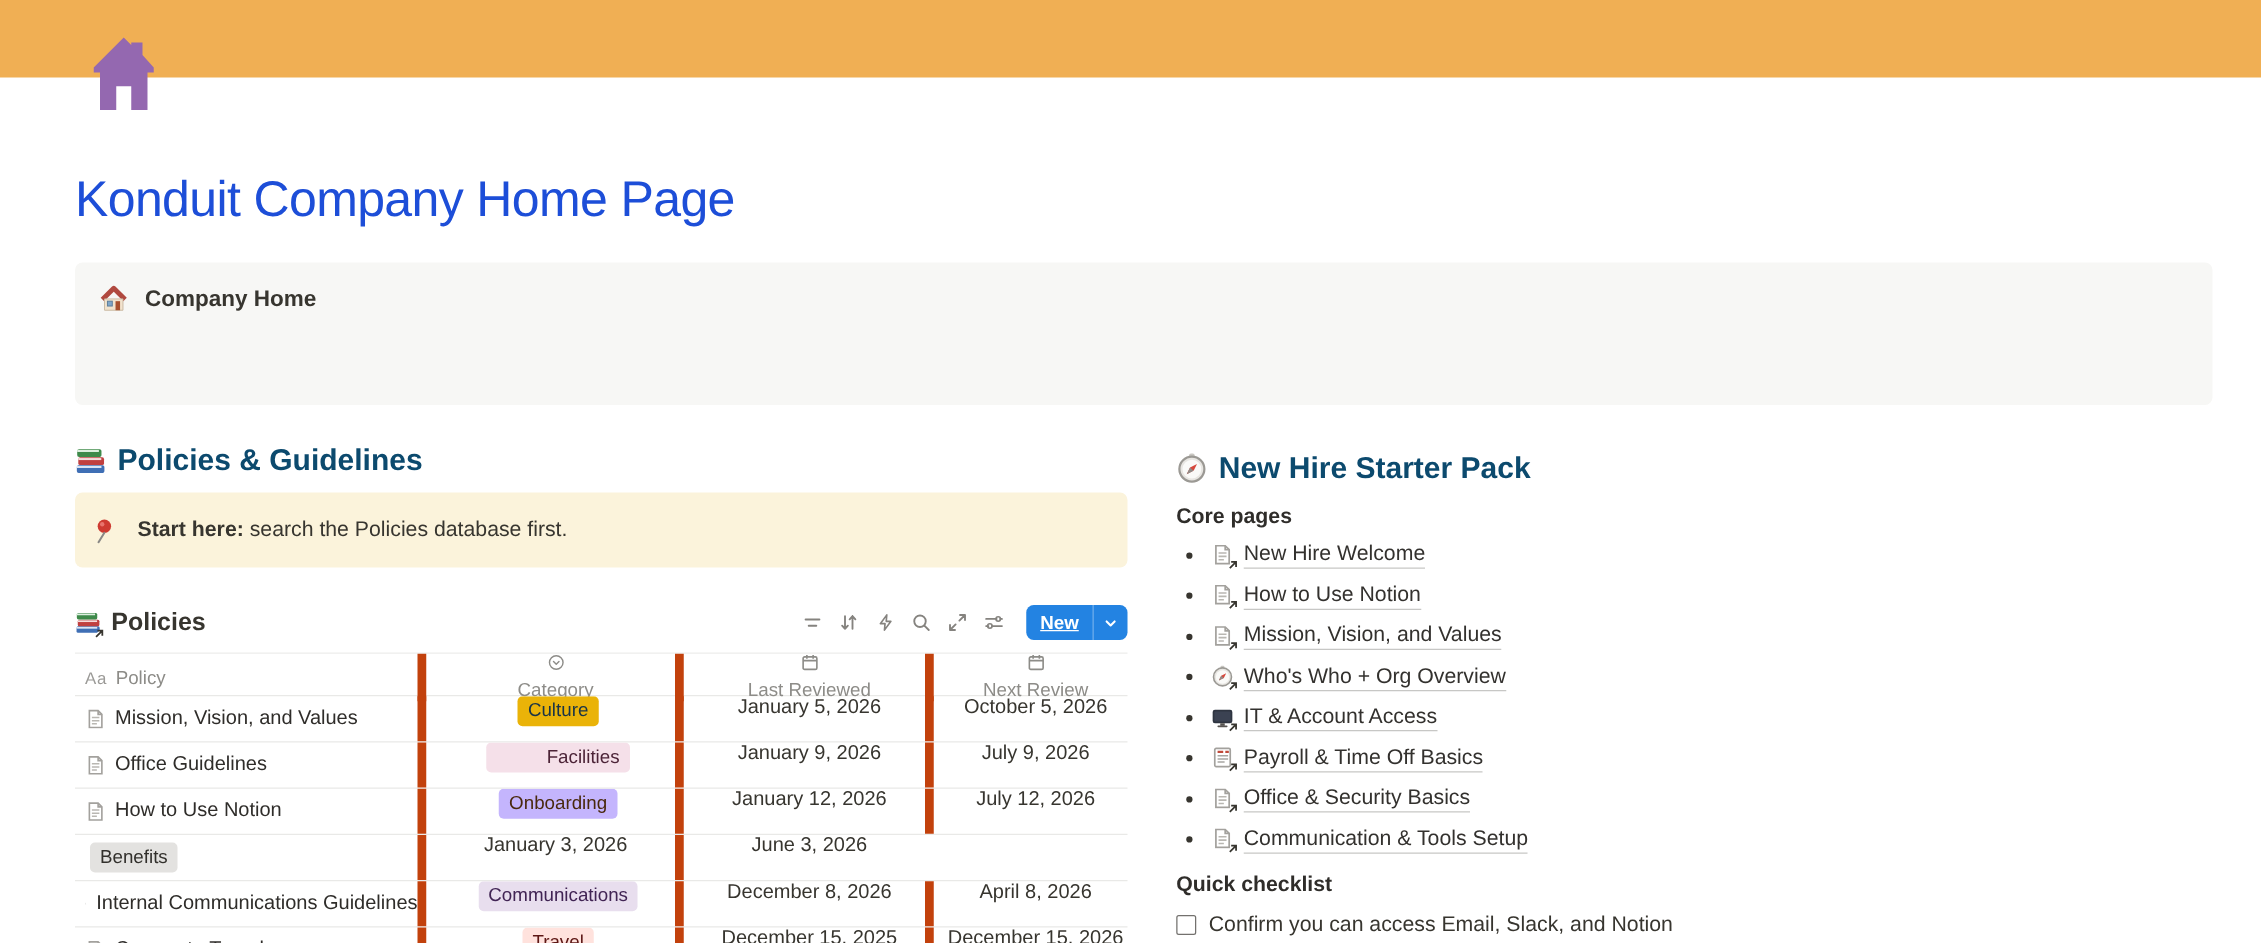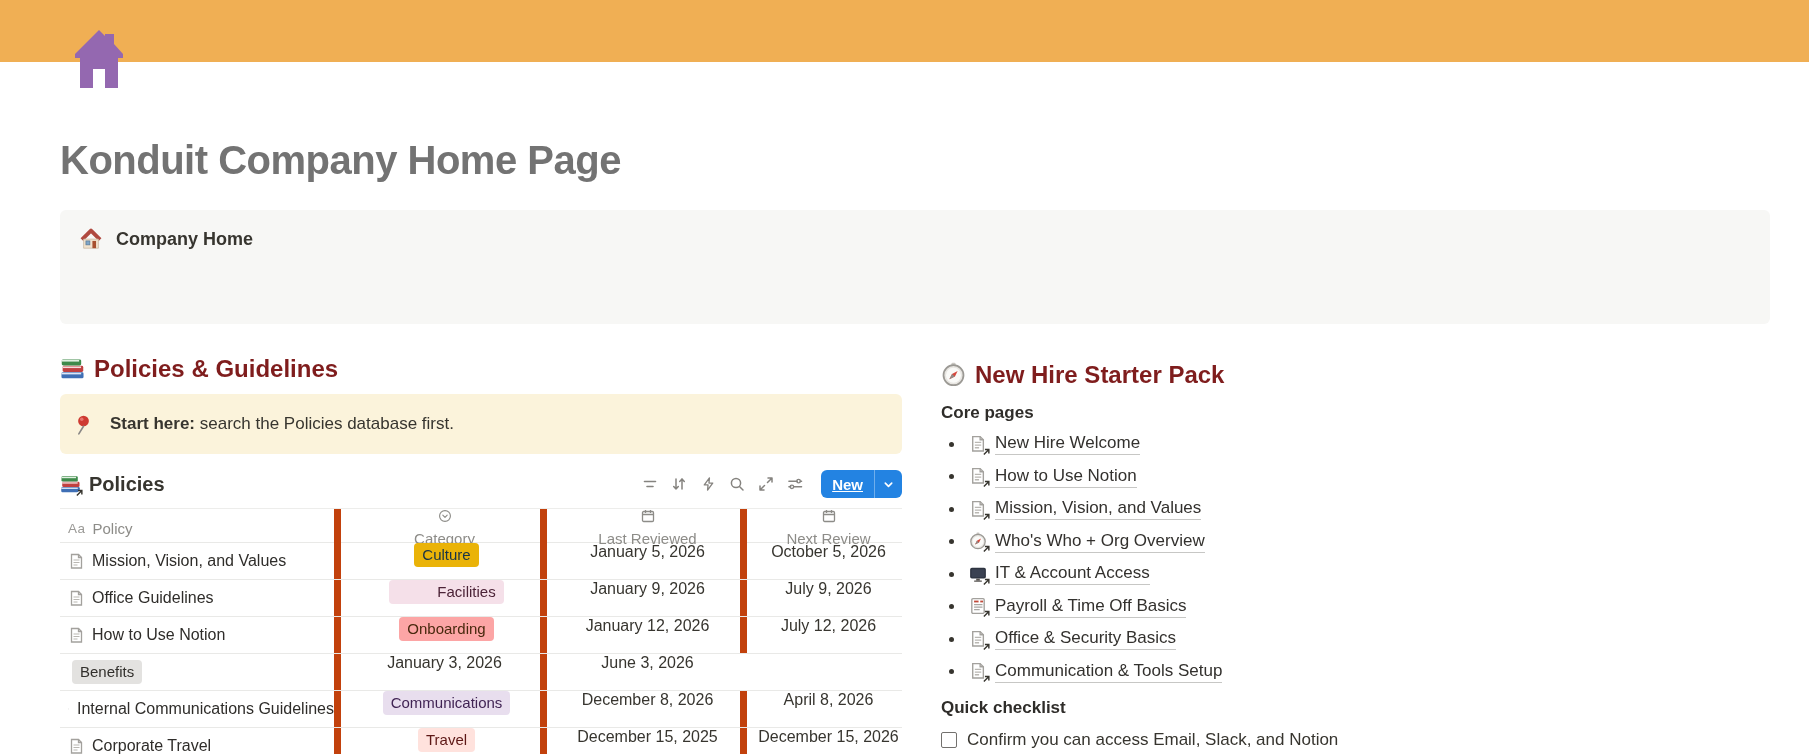--- a/index.html
+++ b/index.html
@@ -4,42 +4,42 @@
 <style>
   * { margin:0; padding:0; box-sizing:border-box; }
   html,body { width:1809px; height:754px; overflow:hidden; background:#fff;
     font-family:"Liberation Sans", sans-serif; color:#37352F; }
 
   
   .banner { position:absolute; left:0; top:0; width:1809px; height:62px; background:#F0AF54; }
   .page-icon { position:absolute; left:71px; top:28px; width:56px; height:60px; }
 
   
-  .page-title { position:absolute; left:60px; top:138px; font-size:40px; font-weight:700;
-    letter-spacing:-0.5px; color:#737373; }
+  .page-title { position:absolute; left:60px; top:138px; font-size:40px; font-weight:400;
+    letter-spacing:-0.5px; color:#1d4ed8; }
 
   
   .callout-gray { position:absolute; left:60px; top:210px; width:1710px; height:114px;
     background:#F7F7F5; border-radius:6px; padding:18px 24px 0 20px; }
   .co-line1 { display:flex; align-items:center; gap:14px; font-size:18px; font-weight:700; }
   .co-line2 { margin:22px 0 0 40px; font-style:italic; font-size:18px; color:#37352F; }
 
   .col-left  { position:absolute; left:60px;  top:352px; width:842px; }
   .col-right { position:absolute; left:941px; top:352px; width:840px; }
 
   h2.sec { display:flex; align-items:center; gap:9px; font-size:24px; font-weight:700;
-    height:33px; color:#7f1d1d; }
+    height:33px; color:#0c4a6e; }
 
   .callout-yellow { margin-top:9px; width:842px; height:60px; background:#FBF3DB;
     border-radius:6px; display:flex; align-items:center; gap:16px; padding:0 16px 0 13px;
     font-size:17px; }
   .callout-yellow b { font-weight:700; }
 
   
-  .db-control { margin-top:14px; height:32px; display:flex; align-items:center; }
+  .db-control { margin-top:28px; height:32px; display:flex; align-items:center; }
   .db-title { display:flex; align-items:center; gap:8px; font-size:20px; font-weight:700; }
   .db-toolbar { margin-left:auto; display:flex; align-items:center; gap:13px; }
   .tb-icon { width:16px; height:16px; display:flex; align-items:center; justify-content:center; cursor:pointer; }
   .new-btn { margin-left:5px; height:28px; background:#2383E2; border-radius:6px;
     display:flex; align-items:center; color:#fff; font-size:15px; font-weight:600; cursor:pointer; }
   .new-btn .nb-label { padding:0 11px;text-decoration:underline; }
   .new-btn .nb-sep { width:1px; height:28px; background:rgba(255,255,255,0.35); }
   .new-btn .nb-chev { width:27px; display:flex; align-items:center; justify-content:center; }
 
   
@@ -51,21 +51,21 @@
   .t-body { height:37px; font-size:16px; }
   .t-body > div { display:flex; align-items:center; height:100%; padding-left:8px; overflow:hidden; white-space:nowrap; }
   .t-row > div + div { border-left:7px solid #c2410c;flex-direction:column; }
   .cell-title { gap:8px; font-weight:500; color:#2f2d2a; }
   .cell-cat { padding-left:12px !important; }
   .aa { font-size:13.5px; font-weight:400; color:#9b9a97; letter-spacing:0.5px; }
 
   .tag { display:inline-block; padding:2px 8px 3px; border-radius:4px; font-size:15px; line-height:19px; }
   .tag-blue   { background:#eab308; color:#183347; }
   .tag-pink   { background:#F5E0E9; color:#4C2337;padding-left:48px; }
-  .tag-orange { background:#fca5a5; color:#49290E; }
+  .tag-orange { background:#c4b5fd; color:#49290E; }
   .tag-gray   { background:#E3E2E0; color:#32302C; }
   .tag-purple { background:#E8DEEE; color:#412454; }
   .tag-red    { background:#FFE2DD; color:#5D1715; }
 
   
   .sub-label { margin-top:12px; font-size:17px; font-weight:700; color:#2f2d2a; }
   ul.links { list-style:none; margin-top:5px; }
   ul.links li { height:32.5px; display:flex; align-items:center; }
   .bullet { width:5px; height:5px; border-radius:50%; background:#37352F; margin:0 15px 0 8px; flex:0 0 auto; }
   .li-icon { width:19px; height:19px; margin-right:7px; flex:0 0 auto; position:relative; }

